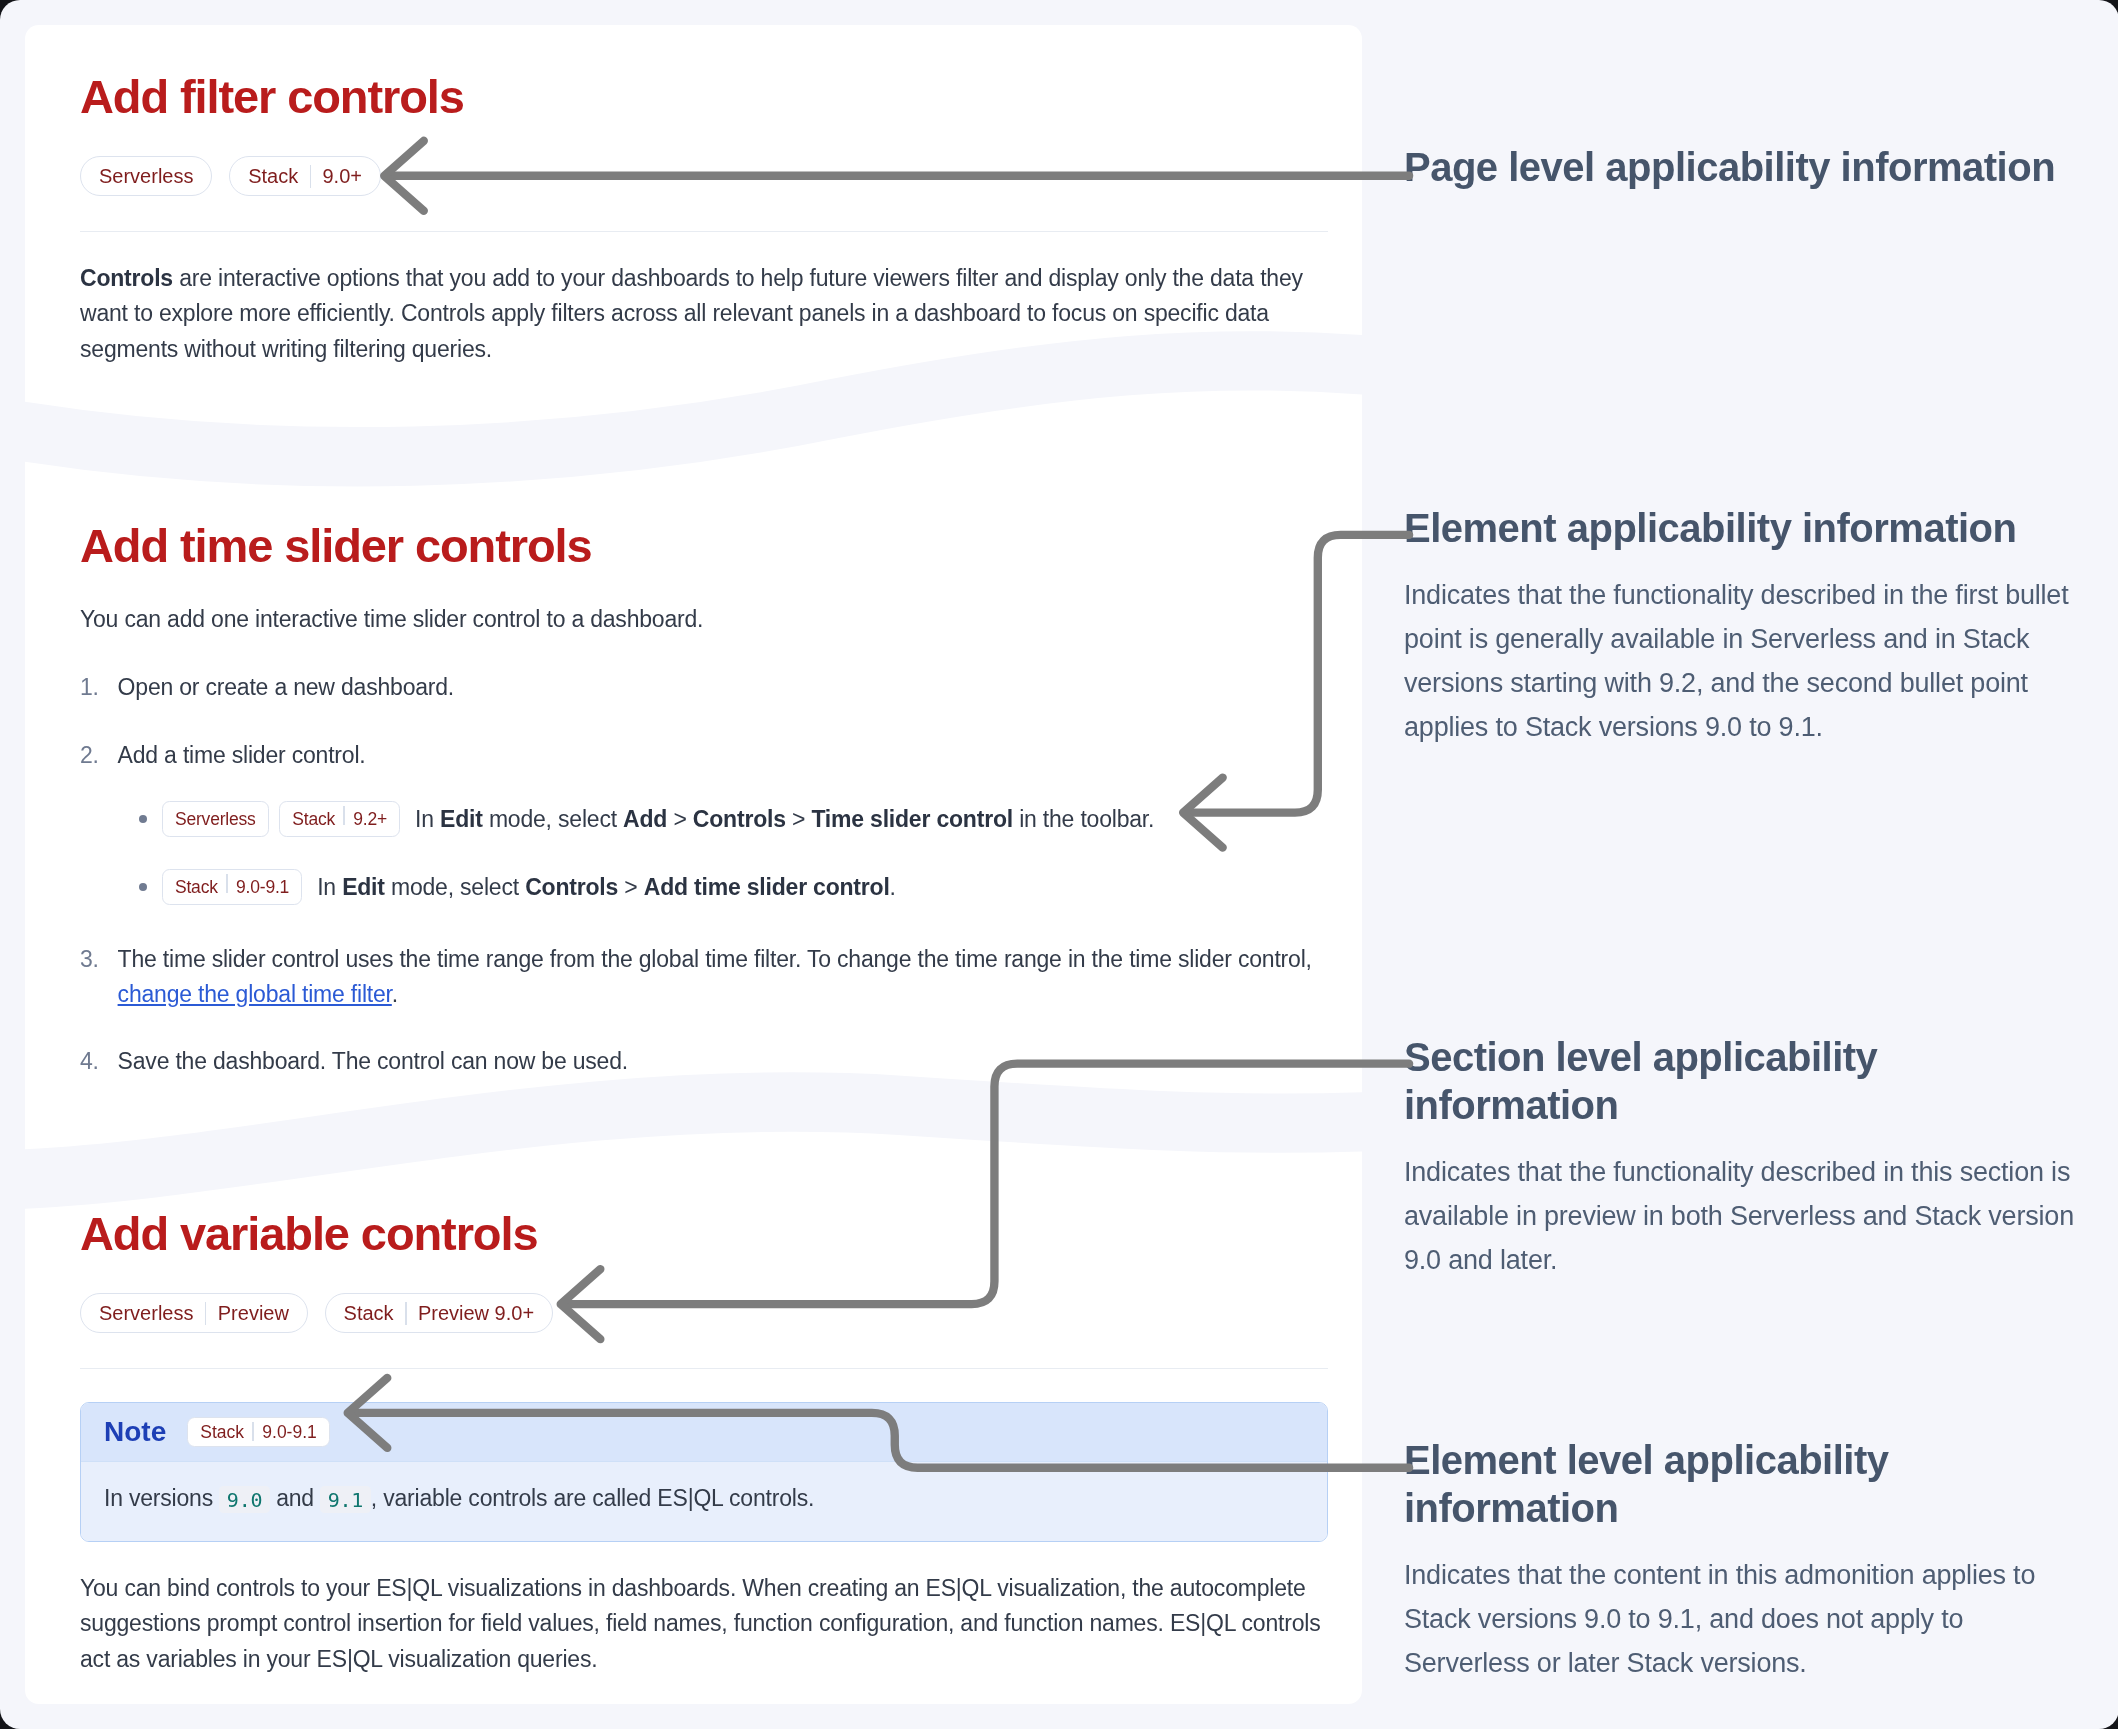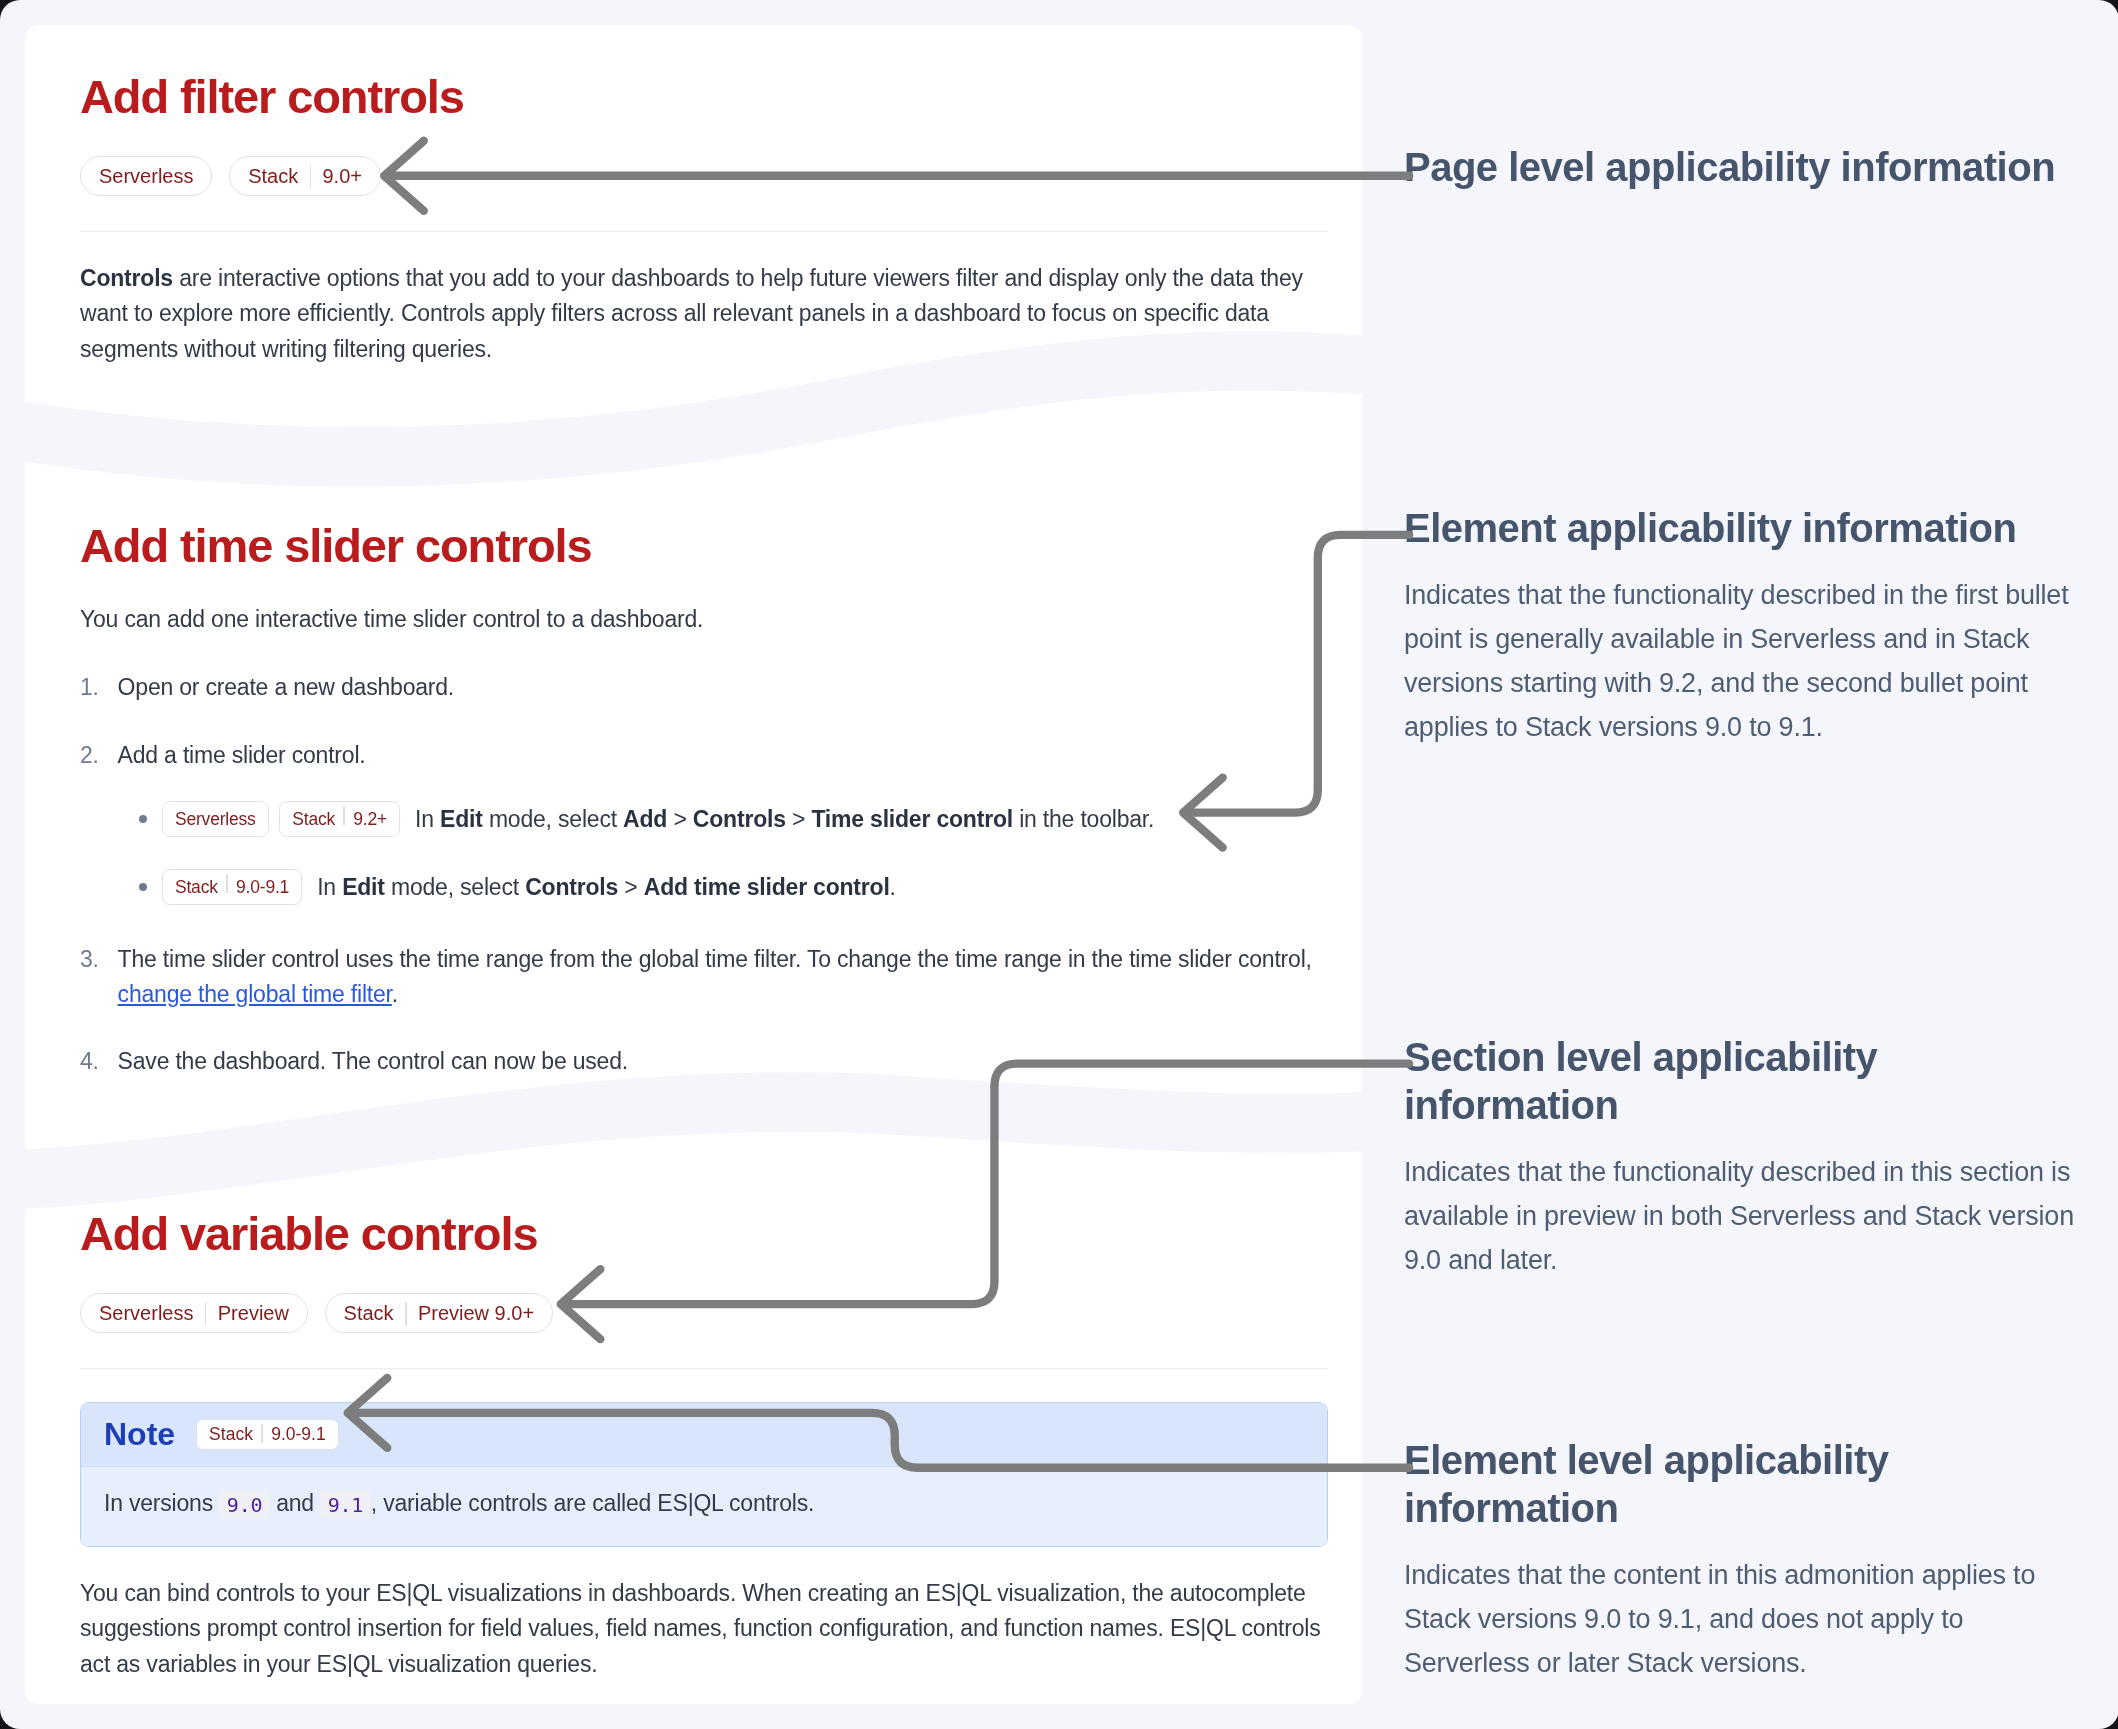--- a/index.html
+++ b/index.html
@@ -45,25 +45,25 @@
   .bullets{margin:29px 0 4.6px 21px;padding:0;list-style:none;}
   .bullet{display:flex;align-items:center;gap:15px;margin-bottom:32px;}
   .bullet:last-child{margin-bottom:0;}
   .dot{width:8.4px;height:8.4px;border-radius:50%;background:#707b91;flex:none;}
   .bullet .badge-group{display:inline-flex;gap:10.6px;flex:none;}
   .bullet-text{white-space:nowrap;}
 
   
   .note{border:1.5px solid #b6d0f5;border-radius:9px;overflow:hidden;margin-top:33px;}
   .note-head{background:#d8e5fb;padding:13px 23px;display:flex;align-items:center;gap:21px;}
-  .note-title{color:#1d3fb5;font-weight:700;font-size:32px;}
+  .note-title{color:#1d3fb5;font-weight:700;font-size:28px;}
   .note-body{background:#e8effc;border-top:0.8px solid #cfe0f8;padding:23px 23px 29px;
     font-size:23px;color:#333b49;letter-spacing:-0.2px;}
   .chip{font-family:"DejaVu Sans Mono","Liberation Mono",monospace;font-size:20px;
-    background:#eef0f6;border-radius:4.6px;padding:1.5px 7.6px;color:#4c1d95;}
+    background:#eef0f6;border-radius:4.6px;padding:1.5px 7.6px;color:#0f766e;}
 
   
   .annotation{position:absolute;left:1404px;width:673px;}
   .annotation h3{font-size:40px;font-weight:700;color:#46556b;margin:0;letter-spacing:-0.5px;line-height:1.2;}
   .annotation p{font-size:27px;color:#4e5d73;line-height:1.63;margin:21px 0 0;letter-spacing:-0.2px;}
   .annotation:nth-child(1){top:143px;}
   .annotation:nth-child(2){top:504px;}
   .annotation:nth-child(3){top:1033px;}
   .annotation:nth-child(4){top:1436px;}
 

